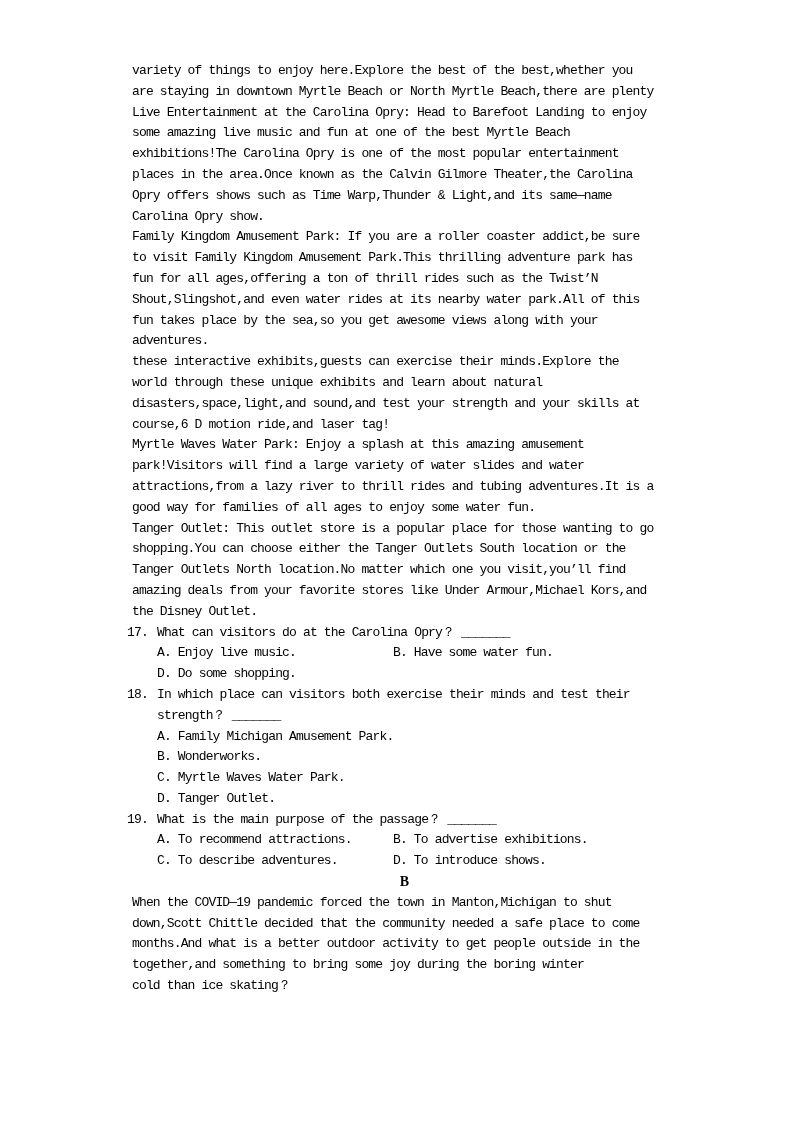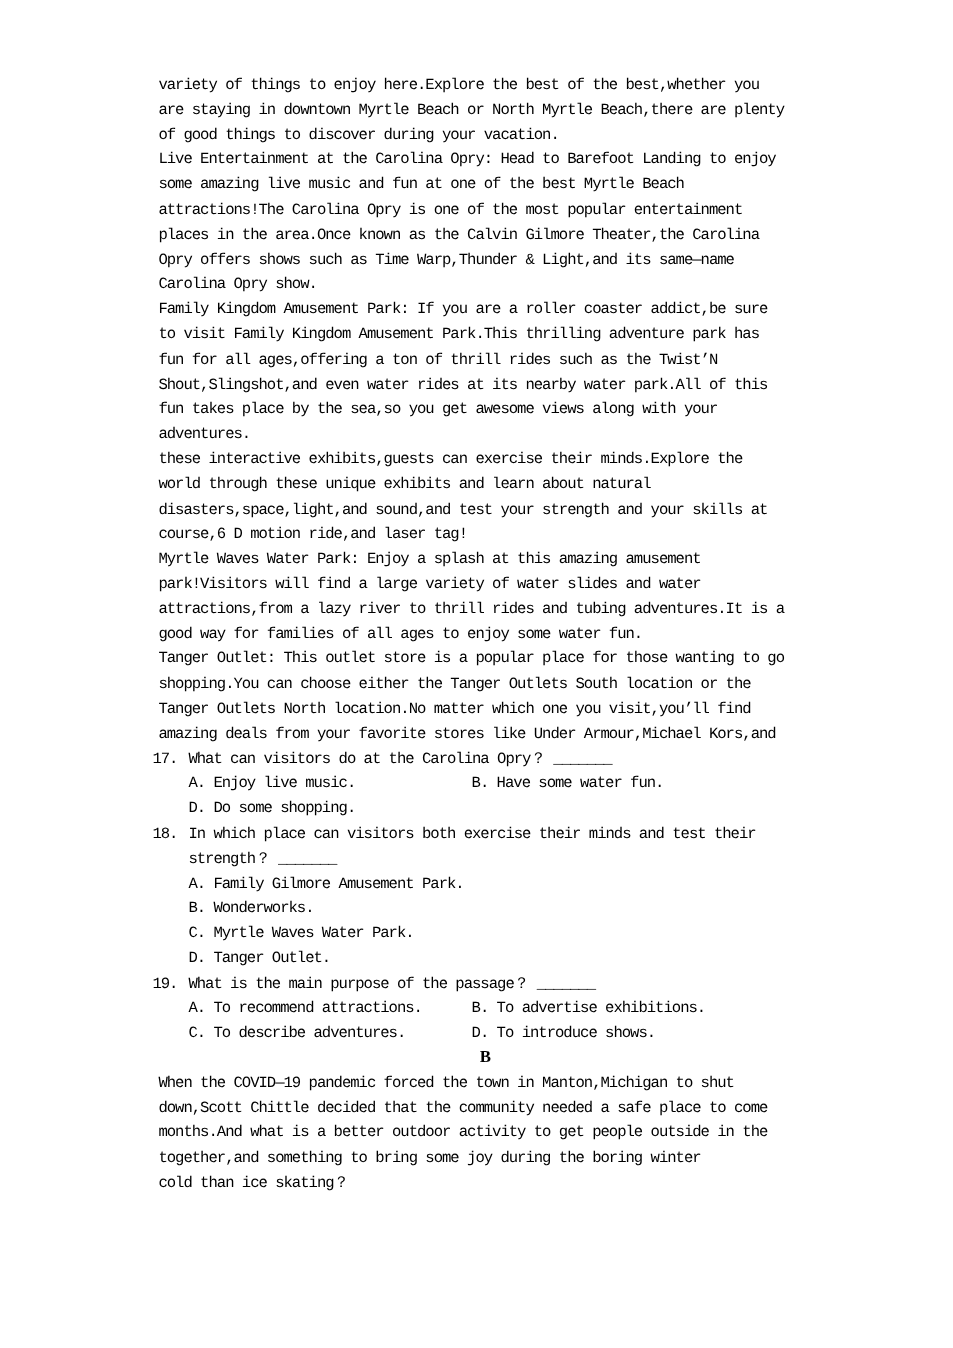--- a/index.html
+++ b/index.html
@@ -36,24 +36,23 @@
   }
 </style>
 </head>
 <body>
 
 <div class="page">
   <div class="content">
     <section id="passage-a">
         <div class="line">variety of things to enjoy here.Explore the best of the best,whether you</div>
         <div class="line">are staying in downtown Myrtle Beach or North Myrtle Beach,there are plenty</div>
-        <div class="line">of good things to discover during your vacation.</div>
         <div class="line">Live Entertainment at the Carolina Opry: Head to Barefoot Landing to enjoy</div>
         <div class="line">some amazing live music and fun at one of the best Myrtle Beach</div>
-        <div class="line">attractions!The Carolina Opry is one of the most popular entertainment</div>
+        <div class="line">exhibitions!The Carolina Opry is one of the most popular entertainment</div>
         <div class="line">places in the area.Once known as the Calvin Gilmore Theater,the Carolina</div>
         <div class="line">Opry offers shows such as Time Warp,Thunder &amp; Light,and its same—name</div>
         <div class="line">Carolina Opry show.</div>
         <div class="line">Family Kingdom Amusement Park: If you are a roller coaster addict,be sure</div>
         <div class="line">to visit Family Kingdom Amusement Park.This thrilling adventure park has</div>
         <div class="line">fun for all ages,offering a ton of thrill rides such as the Twist’N</div>
         <div class="line">Shout,Slingshot,and even water rides at its nearby water park.All of this</div>
         <div class="line">fun takes place by the sea,so you get awesome views along with your</div>
         <div class="line">adventures.</div>
         <div class="line">these interactive exhibits,guests can exercise their minds.Explore the</div>
@@ -61,38 +60,39 @@
         <div class="line">disasters,space,light,and sound,and test your strength and your skills at</div>
         <div class="line">course,6 D motion ride,and laser tag!</div>
         <div class="line">Myrtle Waves Water Park: Enjoy a splash at this amazing amusement</div>
         <div class="line">park!Visitors will find a large variety of water slides and water</div>
         <div class="line">attractions,from a lazy river to thrill rides and tubing adventures.It is a</div>
         <div class="line">good way for families of all ages to enjoy some water fun.</div>
         <div class="line">Tanger Outlet: This outlet store is a popular place for those wanting to go</div>
         <div class="line">shopping.You can choose either the Tanger Outlets South location or the</div>
         <div class="line">Tanger Outlets North location.No matter which one you visit,you’ll find</div>
         <div class="line">amazing deals from your favorite stores like Under Armour,Michael Kors,and</div>
+        <div class="line">the Disney Outlet.</div>
       </section>
     <section id="questions">
         <div class="question">
           <span class="qnum">17.</span>
           <div class="line">What can visitors do at the Carolina Opry？ _______</div>
           <div class="optrow">
             <span class="opt-left">A. Enjoy live music.</span>
             <span class="opt-right">B. Have some water fun.</span>
           </div>
           <div class="optrow">
             <span class="opt-right">D. Do some shopping.</span>
           </div>
         </div>
         <div class="question">
           <span class="qnum">18.</span>
           <div class="line">In which place can visitors both exercise their minds and test their</div>
           <div class="line">strength？ _______</div>
-          <div class="line">A. Family Gilmore Amusement Park.</div>
+          <div class="line">A. Family Michigan Amusement Park.</div>
           <div class="line">B. Wonderworks.</div>
           <div class="line">C. Myrtle Waves Water Park.</div>
           <div class="line">D. Tanger Outlet.</div>
         </div>
         <div class="question">
           <span class="qnum">19.</span>
           <div class="line">What is the main purpose of the passage？ _______</div>
           <div class="optrow">
             <span class="opt-left">A. To recommend attractions.</span>
             <span class="opt-right">B. To advertise exhibitions.</span>

